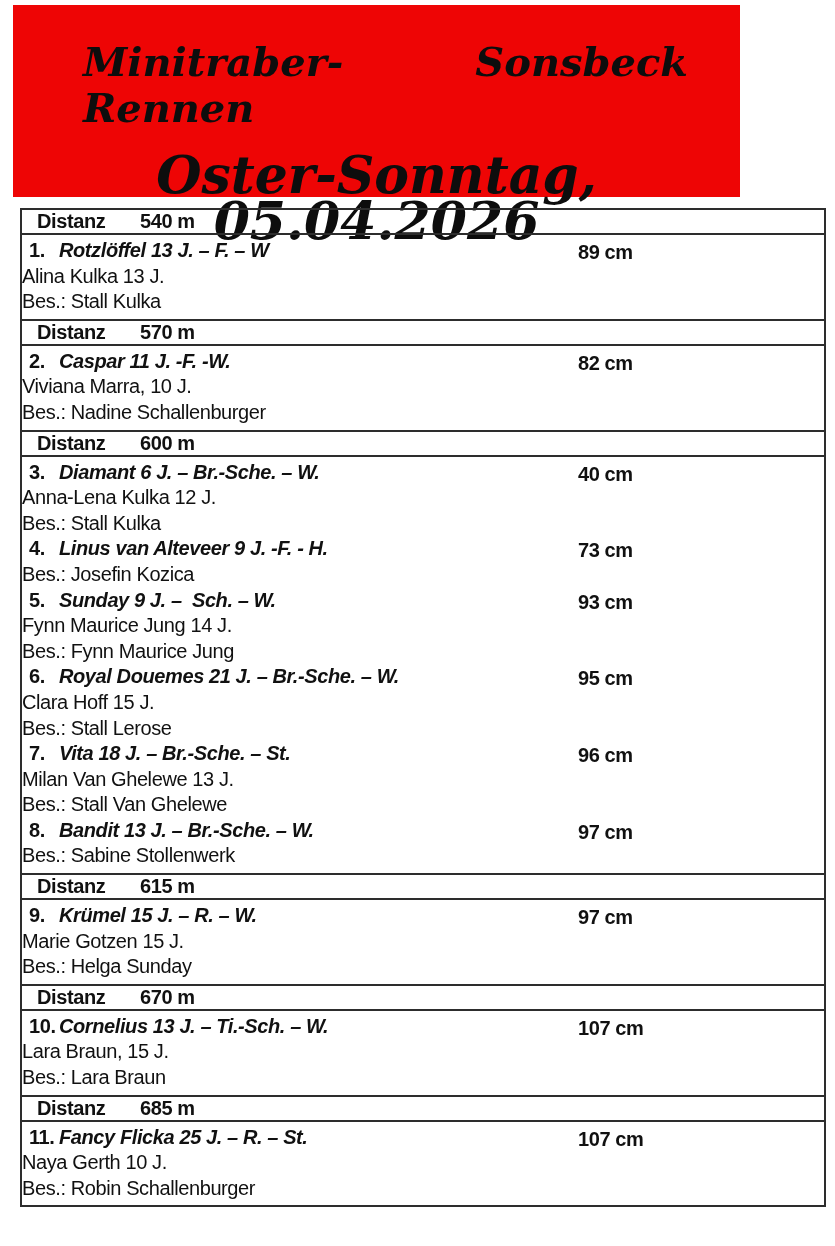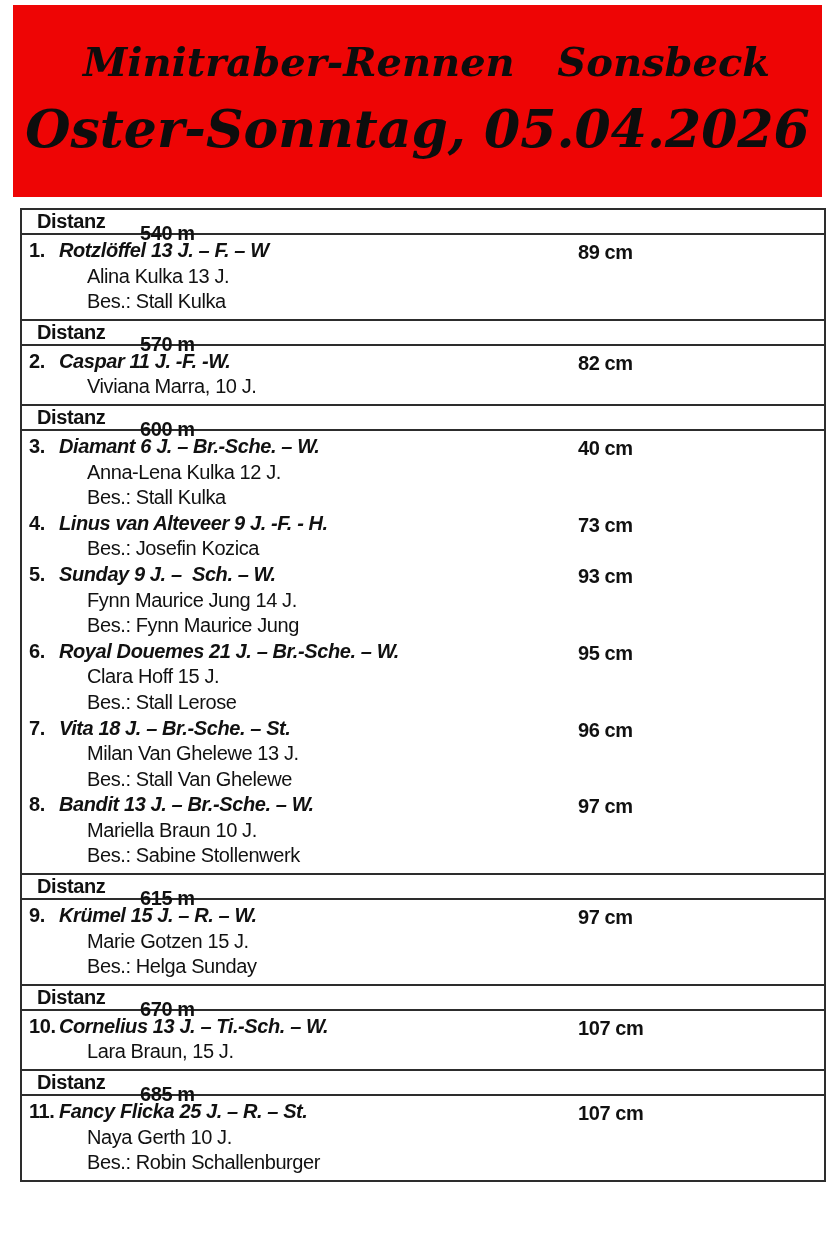--- a/index.html
+++ b/index.html
@@ -14,21 +14,21 @@
     font-family: "Liberation Sans", sans-serif;
     color: #111111;
     overflow: hidden;
   }
 
   
   .banner {
     position: absolute;
     left: 13px;
     top: 5px;
-    width: 809px;
+    width: 727px;
     height: 192px;
     font-family: "DejaVu Serif", serif;
     font-weight: bold;
     font-style: italic;
   }
   .banner-line1 {
     display: flex;
     justify-content: space-between;
     padding: 34px 52px 0 70px;
     font-size: 40px;
@@ -59,21 +59,21 @@
     font-weight: bold;
     line-height: 22px;
     padding: 0 0 1px 15px;
   }
   .distance-row:first-child {
     border-top: none;
   }
   .distance-value {
     position: absolute;
     left: 118px;
-    top: 12px;
+    top: 0;
   }
   .entry-block {
     padding: 3px 0 4px 0;
   }
   .entry-line1 {
     position: relative;
     display: flex;
     font-weight: bold;
     line-height: 25.6px;
   }
@@ -86,23 +86,21 @@
   .entry-horse {
     white-space: pre-wrap;
     font-style: italic;
   }
   .entry-height {
     position: absolute;
     left: 556px;
     top: 2px;
   }
   .entry-sub {
-    padding-left: 41px;
     line-height: 25.6px;
-    margin-left: 24px;
   }
 </style>
 </head>
 <body>
 
 <div class="banner" style="background: rgb(238, 5, 5); color: rgb(13, 13, 13);">
   <div class="banner-line1">
     <span>Minitraber-Rennen</span>
     <span>Sonsbeck</span>
   </div>
@@ -121,20 +119,21 @@
       <div class="entry-sub">Bes.: Stall Kulka</div>
     </div>
     <div class="distance-row" style="border-color: rgb(45, 45, 45);"><span class="distance-label">Distanz</span><span class="distance-value">570 m</span></div>
     <div class="entry-block">
       <div class="entry-line1">
         <span class="entry-number">2.</span>
         <span class="entry-horse">Caspar 11 J. -F. -W.</span>
         <span class="entry-height">82 cm</span>
       </div>
       <div class="entry-sub">Viviana Marra, 10 J.</div>
+      <div class="entry-sub">Bes.: Nadine Schallenburger</div>
     </div>
     <div class="distance-row" style="border-color: rgb(45, 45, 45);"><span class="distance-label">Distanz</span><span class="distance-value">600 m</span></div>
     <div class="entry-block">
       <div class="entry-line1">
         <span class="entry-number">3.</span>
         <span class="entry-horse">Diamant 6 J. – Br.-Sche. – W.</span>
         <span class="entry-height">40 cm</span>
       </div>
       <div class="entry-sub">Anna-Lena Kulka 12 J.</div>
       <div class="entry-sub">Bes.: Stall Kulka</div>
@@ -163,41 +162,41 @@
         <span class="entry-horse">Vita 18 J. – Br.-Sche. – St.</span>
         <span class="entry-height">96 cm</span>
       </div>
       <div class="entry-sub">Milan Van Ghelewe 13 J.</div>
       <div class="entry-sub">Bes.: Stall Van Ghelewe</div>
       <div class="entry-line1">
         <span class="entry-number">8.</span>
         <span class="entry-horse">Bandit 13 J. – Br.-Sche. – W.</span>
         <span class="entry-height">97 cm</span>
       </div>
-      <div class="entry-sub">Mariella Braun 10 J.</div>
       <div class="entry-sub">Bes.: Sabine Stollenwerk</div>
     </div>
     <div class="distance-row" style="border-color: rgb(45, 45, 45);"><span class="distance-label">Distanz</span><span class="distance-value">615 m</span></div>
     <div class="entry-block">
       <div class="entry-line1">
         <span class="entry-number">9.</span>
         <span class="entry-horse">Krümel 15 J. – R. – W.</span>
         <span class="entry-height">97 cm</span>
       </div>
       <div class="entry-sub">Marie Gotzen 15 J.</div>
       <div class="entry-sub">Bes.: Helga Sunday</div>
     </div>
     <div class="distance-row" style="border-color: rgb(45, 45, 45);"><span class="distance-label">Distanz</span><span class="distance-value">670 m</span></div>
     <div class="entry-block">
       <div class="entry-line1">
         <span class="entry-number">10.</span>
         <span class="entry-horse">Cornelius 13 J. – Ti.-Sch. – W.</span>
         <span class="entry-height">107 cm</span>
       </div>
       <div class="entry-sub">Lara Braun, 15 J.</div>
+      <div class="entry-sub">Bes.: Lara Braun</div>
     </div>
     <div class="distance-row" style="border-color: rgb(45, 45, 45);"><span class="distance-label">Distanz</span><span class="distance-value">685 m</span></div>
     <div class="entry-block">
       <div class="entry-line1">
         <span class="entry-number">11.</span>
         <span class="entry-horse">Fancy Flicka 25 J. – R. – St.</span>
         <span class="entry-height">107 cm</span>
       </div>
       <div class="entry-sub">Naya Gerth 10 J.</div>
       <div class="entry-sub">Bes.: Robin Schallenburger</div>

